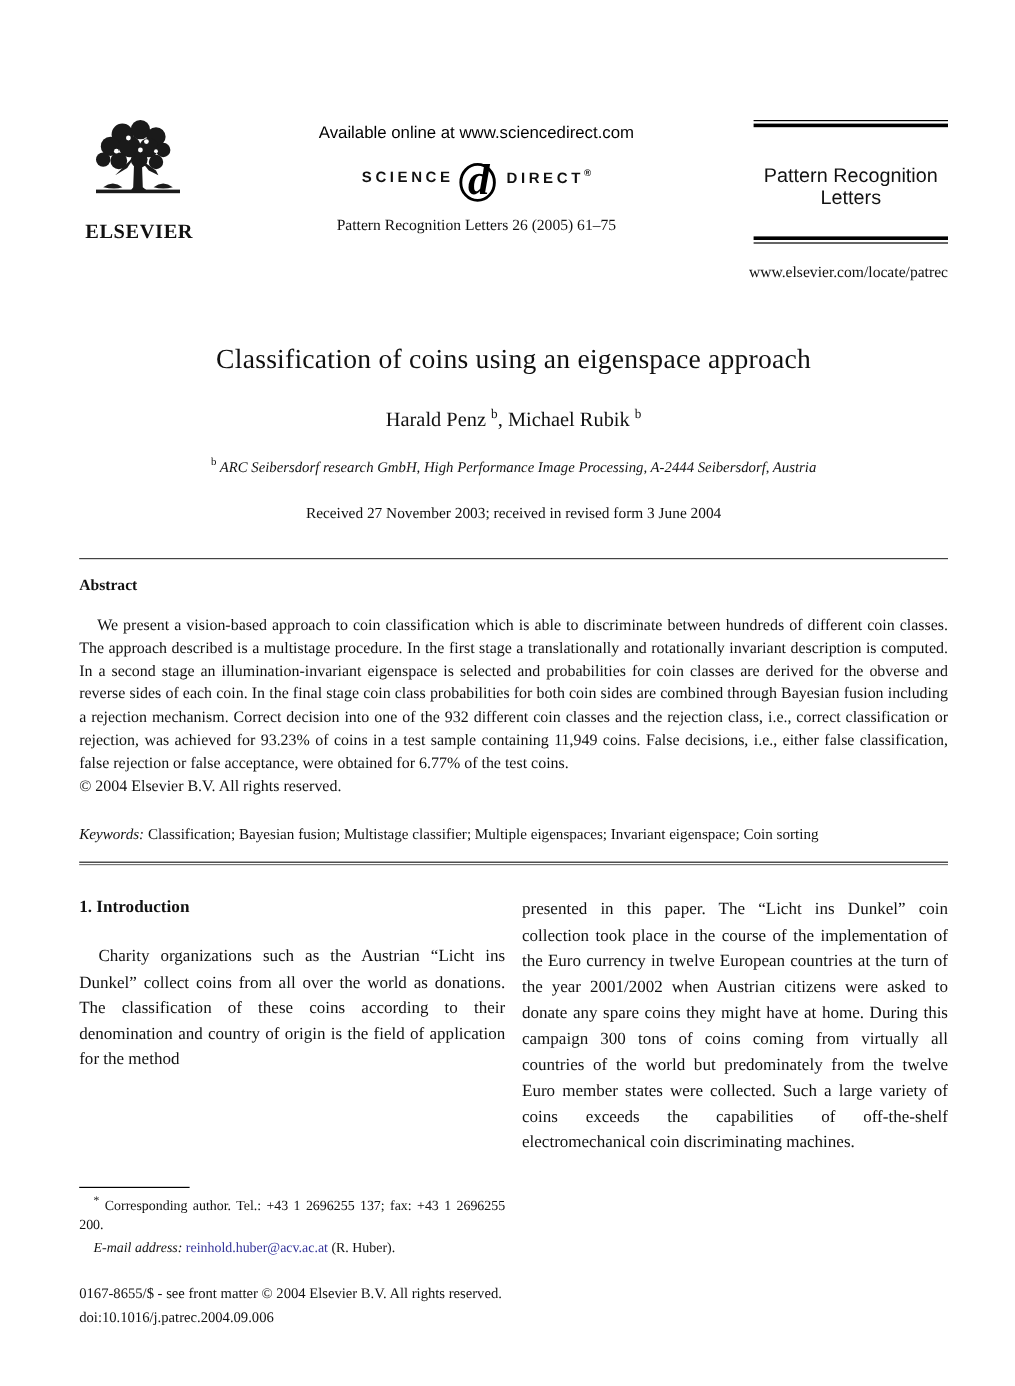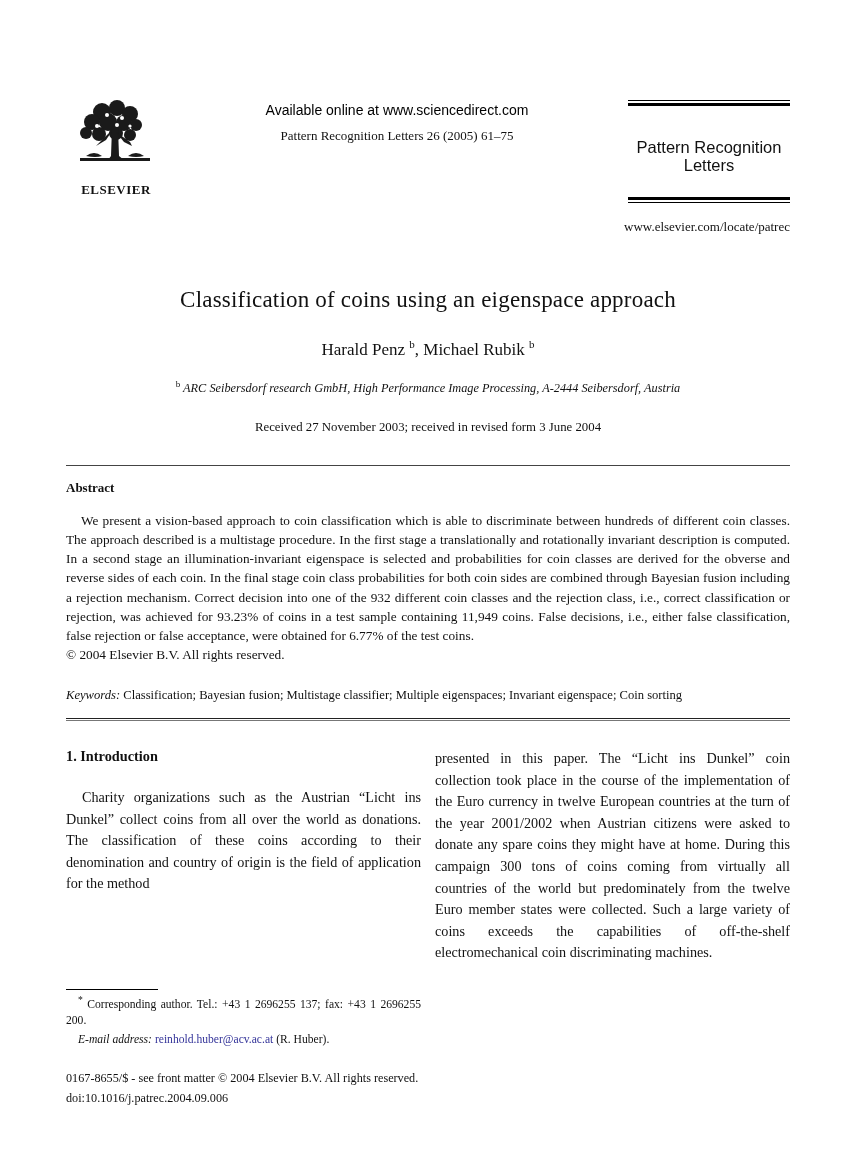--- a/index.html
+++ b/index.html
@@ -5,21 +5,21 @@
   html,body{margin:0;padding:0;background:#e8e8e8;}
   .page{
     width:846px;height:1155px;background:#ffffff;color:#111;
     font-family:"Liberation Serif", serif;
     position:relative;overflow:hidden;margin:0 auto;
     box-sizing:border-box;padding:98px 56px 0 66px;
   }
   
   .header{display:flex;justify-content:space-between;align-items:flex-start;}
   .elsevier-block{width:100px;text-align:center;}
-  .elsevier-word{font-size:13px;font-weight:600;letter-spacing:.5px;margin-top:2px;}
+  .elsevier-word{font-size:17px;font-weight:600;letter-spacing:.5px;margin-top:2px;}
   .center-head{flex:1;text-align:center;padding-top:4px;}
   .available{font-family:"Liberation Sans",sans-serif;font-size:14px;color:#000;}
   .sd-logo{display:flex;align-items:center;justify-content:center;margin-top:8px;height:44px;}
   .sd-word{font-family:"Liberation Sans",sans-serif;font-weight:bold;font-size:12.5px;letter-spacing:3px;}
   .sd-reg{font-size:8px;vertical-align:super;letter-spacing:0;}
   .dcircle{margin:0 2px;}
   .journal-ref{font-size:13px;margin-top:10px;}
   .right-box{width:162px;padding-top:2px;}
   .rule-thin{height:1px;background:#000;}
   .rule-thick{height:3px;background:#000;margin-top:2px;}
@@ -94,20 +94,28 @@
             <circle cx="25" cy="28" r="2"></circle>
           <circle cx="45" cy="27" r="2"></circle>
             <circle cx="58" cy="28" r="1.6"></circle>
         </g>
       </svg>
       <div class="elsevier-word">ELSEVIER</div>
     </div>
 
     <div class="center-head">
       <div class="available">Available online at www.sciencedirect.com</div>
+      <div class="sd-logo">
+        <span class="sd-word">SCIENCE</span>
+        <svg class="dcircle" width="40" height="44" viewBox="0 0 40 44">
+          <ellipse cx="18" cy="26" rx="14" ry="15" fill="none" stroke="#000" stroke-width="2.4"></ellipse>
+          <text x="10" y="36" font-family="Liberation Serif, serif" font-style="italic" font-weight="bold" font-size="36" fill="#000">d</text>
+        </svg>
+        <span class="sd-word"><span>DIRECT</span><span class="sd-reg">®</span></span>
+      </div>
       <div class="journal-ref">Pattern Recognition Letters 26 (2005) 61–75</div>
     </div>
 
     <div class="right-box">
       <div class="rule-thin"></div>
       <div class="rule-thick"></div>
       <div class="jname">
         <span>Pattern Recognition</span><br>
         <span>Letters</span>
       </div>

